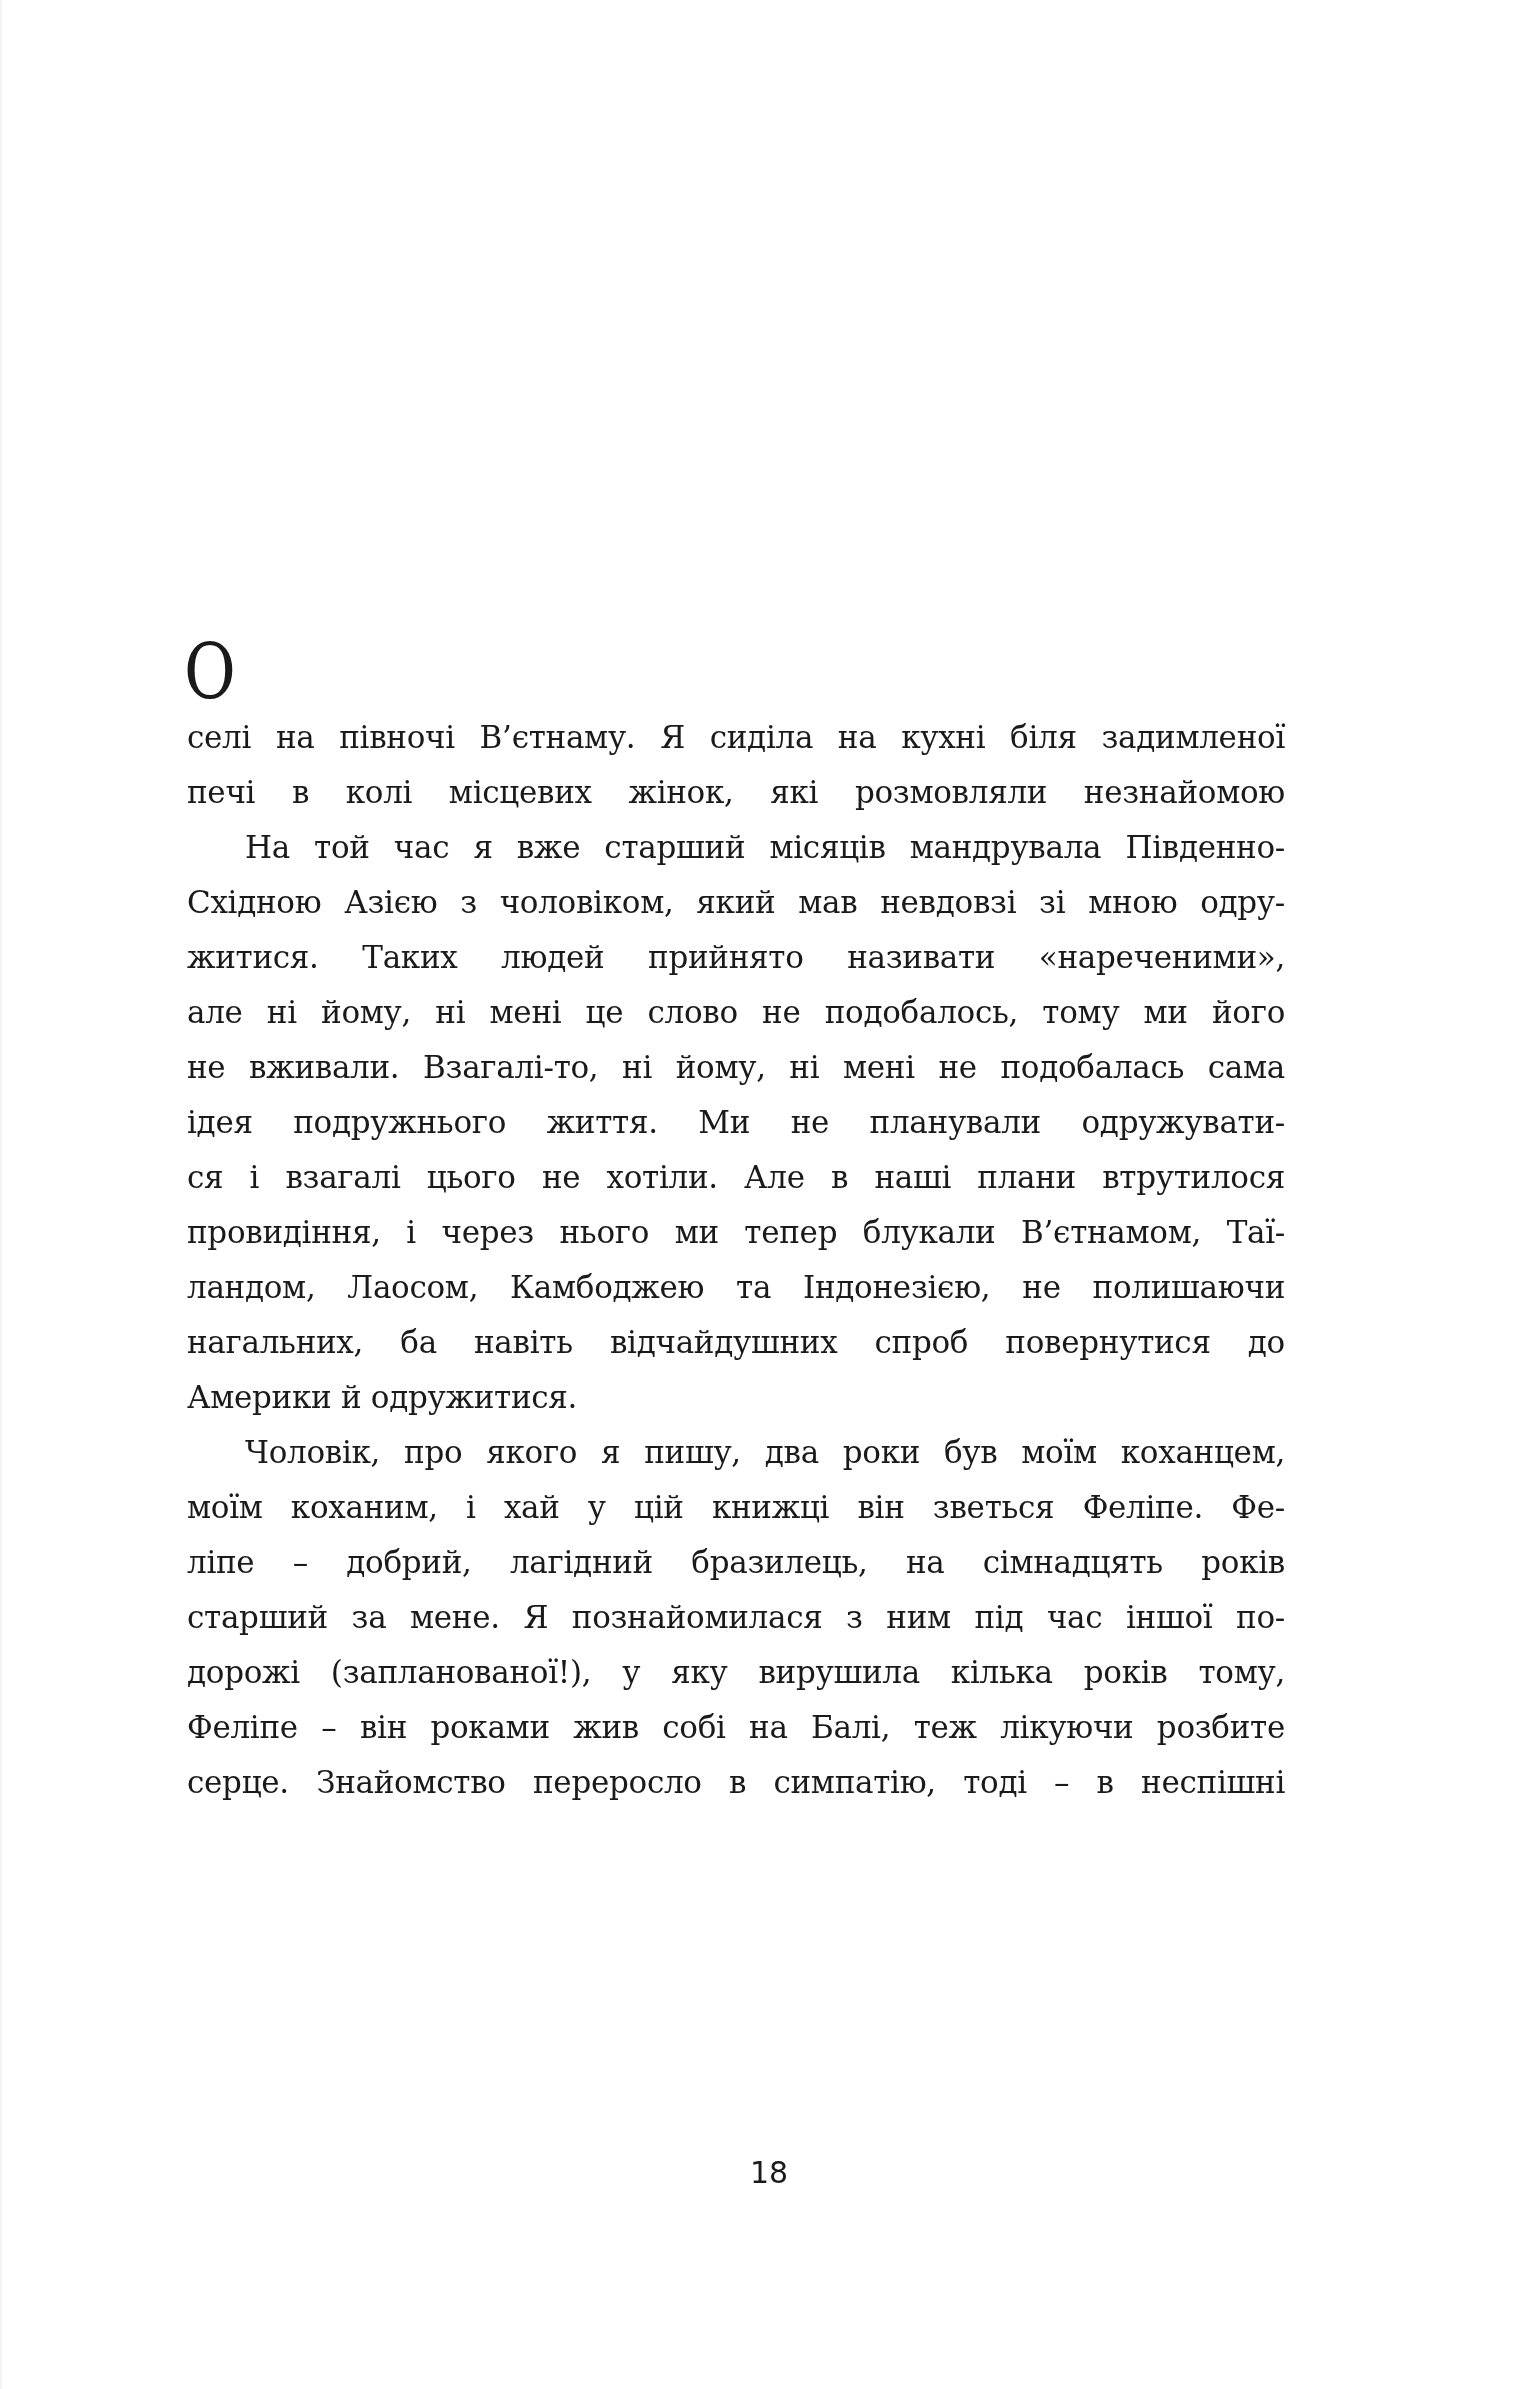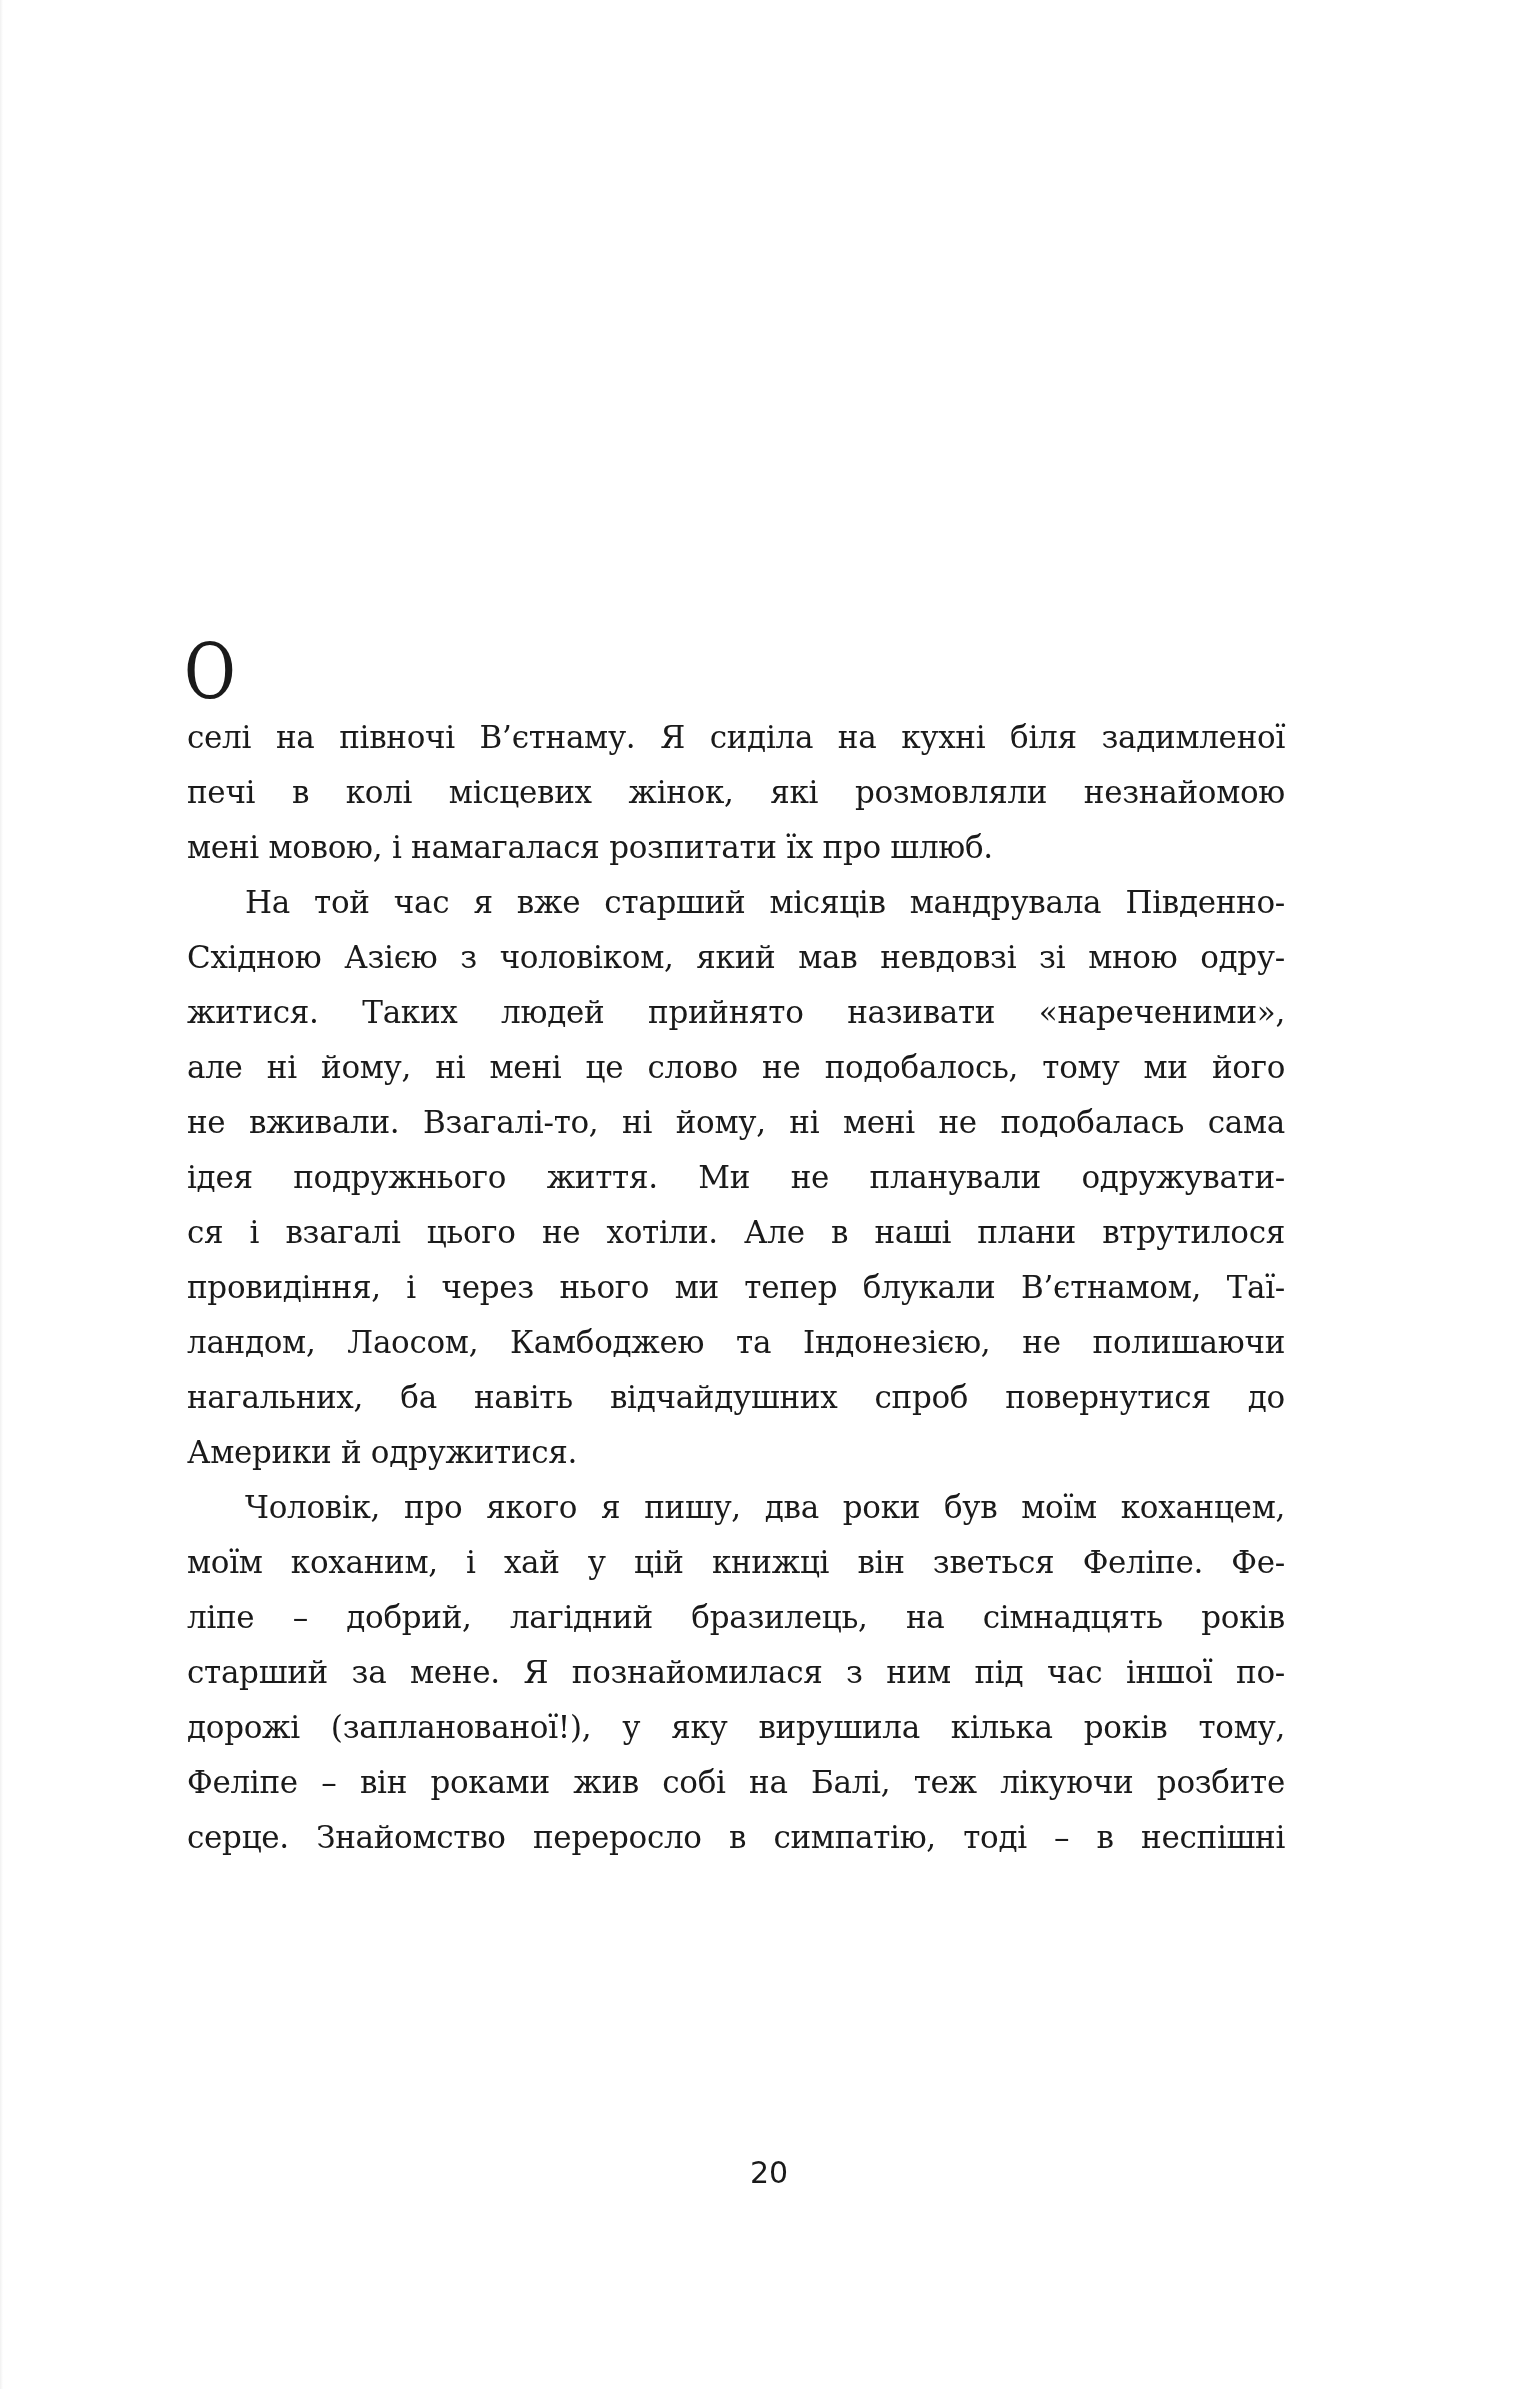--- a/index.html
+++ b/index.html
@@ -83,21 +83,20 @@
   <div class="page-edge"></div>
 
   <div class="text-block">
 
     <div>
       <div class="line first">
         <span class="drop-cap">О</span>
       </div>
       <div class="line">селі на півночі В’єтнаму. Я сиділа на кухні біля задимленої</div>
       <div class="line">печі в колі місцевих жінок, які розмовляли незнайомою</div>
-      <div class="line last">мені мовою, і намагалася розпитати їх про шлюб.</div>
     </div>
 
     <div>
       <div class="line indent">На той час я вже старший місяців мандрувала Південно-</div>
       <div class="line">Східною Азією з чоловіком, який мав невдовзі зі мною одру-</div>
       <div class="line">житися. Таких людей прийнято називати «нареченими»,</div>
       <div class="line">але ні йому, ні мені це слово не подобалось, тому ми його</div>
       <div class="line">не вживали. Взагалі-то, ні йому, ні мені не подобалась сама</div>
       <div class="line">ідея подружнього життя. Ми не планували одружувати-</div>
       <div class="line">ся і взагалі цього не хотіли. Але в наші плани втрутилося</div>
@@ -111,15 +110,15 @@
       <div class="line indent">Чоловік, про якого я пишу, два роки був моїм коханцем,</div>
       <div class="line">моїм коханим, і хай у цій книжці він зветься Феліпе. Фе-</div>
       <div class="line">ліпе – добрий, лагідний бразилець, на сімнадцять років</div>
       <div class="line">старший за мене. Я познайомилася з ним під час іншої по-</div>
       <div class="line">дорожі (запланованої!), у яку вирушила кілька років тому,</div>
       <div class="line">Феліпе – він роками жив собі на Балі, теж лікуючи розбите</div>
       <div class="line">серце. Знайомство переросло в симпатію, тоді – в неспішні</div>
     </div>
   </div>
 
-  <div class="page-number">20</div>
+  <div class="page-number">18</div>
 </div>
 
 
 </body></html>

